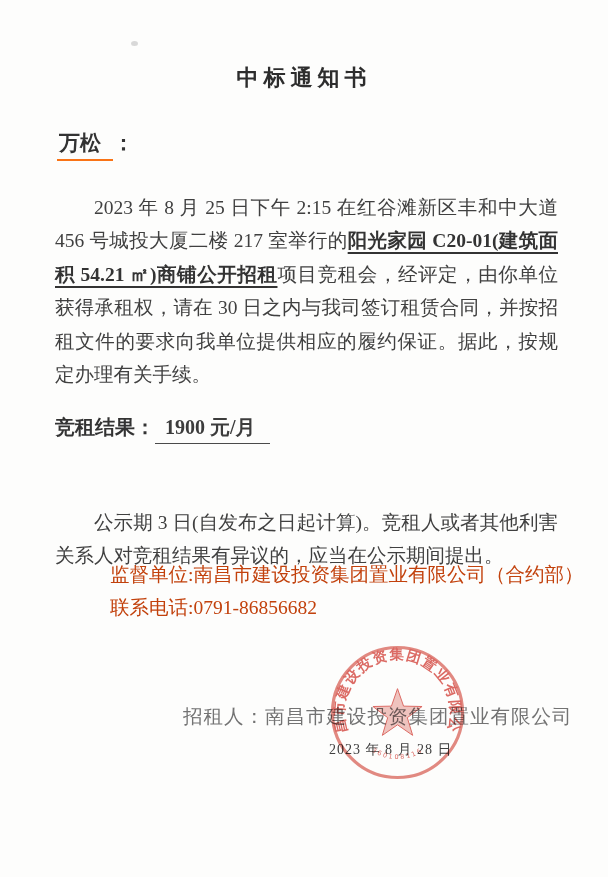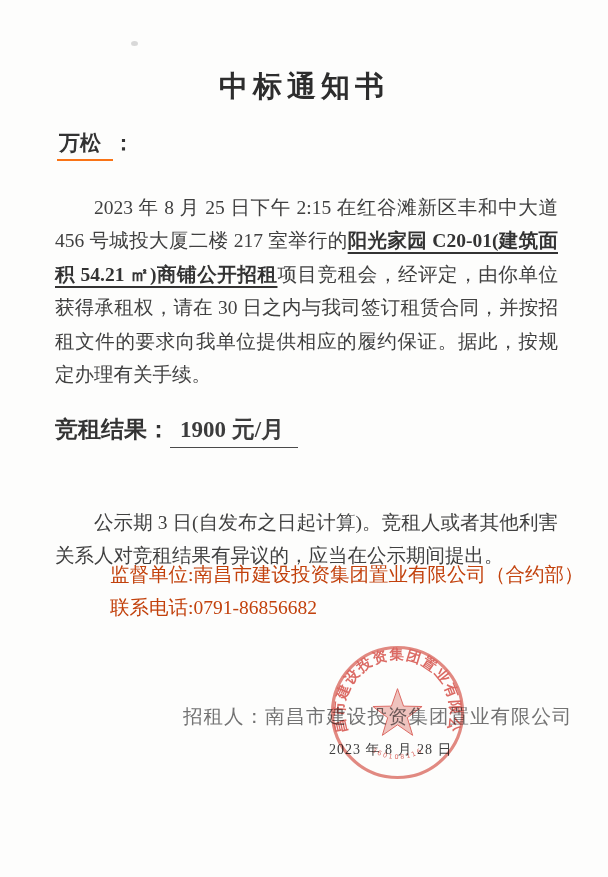--- a/index.html
+++ b/index.html
@@ -9,21 +9,21 @@
     margin:0 auto;
     background:#fdfdfc;
     overflow:hidden;
     font-family:"Liberation Serif","DejaVu Serif",serif;
     color:#3c3c3c;
   }
   .abs{position:absolute;}
   .doc-title{
     top:48px;left:0;right:0;
     text-align:center;
-    font-size:29px;font-weight:bold;
+    font-size:22px;font-weight:bold;
     letter-spacing:5px;
     color:#2d2d2d;
   }
   .addressee{
     top:129px;left:57px;
     font-size:21px;font-weight:bold;color:#333;
   }
   .addressee .u-name{
     border-bottom:2px solid #f97316;
     padding:0 12px 2px 2px;
@@ -38,21 +38,21 @@
   }
   .p1{top:171px;}
   .highlight{
     font-weight:bold;color:#333;
     text-decoration:underline;
     text-decoration-thickness:2px;
     text-underline-offset:5px;
   }
   .result-line{
     top:414px;left:55px;
-    font-size:23px;font-weight:bold;color:#333;
+    font-size:20px;font-weight:bold;color:#333;
   }
   .result-line .result-value{
     font-weight:600;
     border-bottom:1.5px solid #4a4a4a;
     padding:0 14px 2px 10px;
     display:inline-block;
     color:#3c3c3c;
   }
   .notice{top:486px;}
   .info-line{

